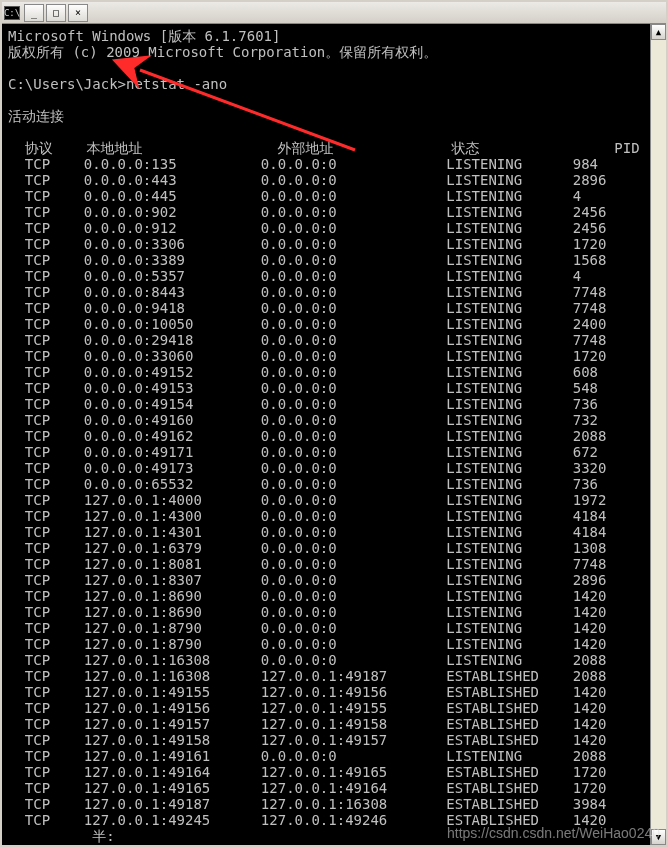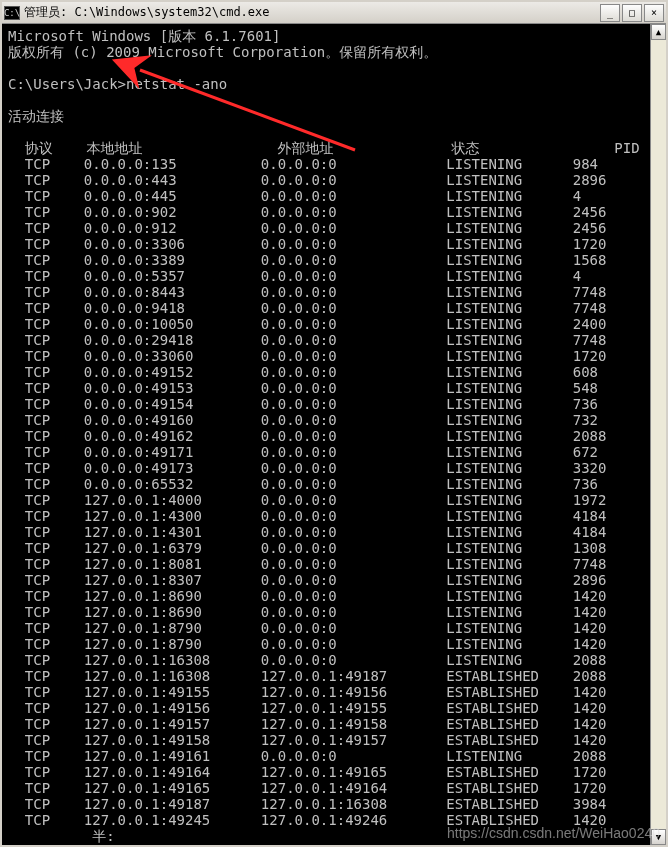--- a/index.html
+++ b/index.html
@@ -21,21 +21,20 @@
     .watermark { position: absolute; bottom: 6px; right: 8px; color: rgba(220,220,220,0.55); font-size: 14px; font-family: Arial, sans-serif; }
   </style>
 </head>
 <body>
 
 <div class="window">
   <div class="titlebar">
     <div class="titlebar-icon">
         <span>C:\</span>
       </div>
-    <div class="titlebar-text">管理员: C:\Windows\system32\cmd.exe</div>
     <div class="titlebar-btns">
       <div class="tbtn">_</div>
       <div class="tbtn">□</div>
       <div class="tbtn">×</div>
     </div>
   </div>
 
   <div class="terminal" id="term">Microsoft Windows [版本 6.1.7601]
 版权所有 (c) 2009 Microsoft Corporation。保留所有权利。
 

